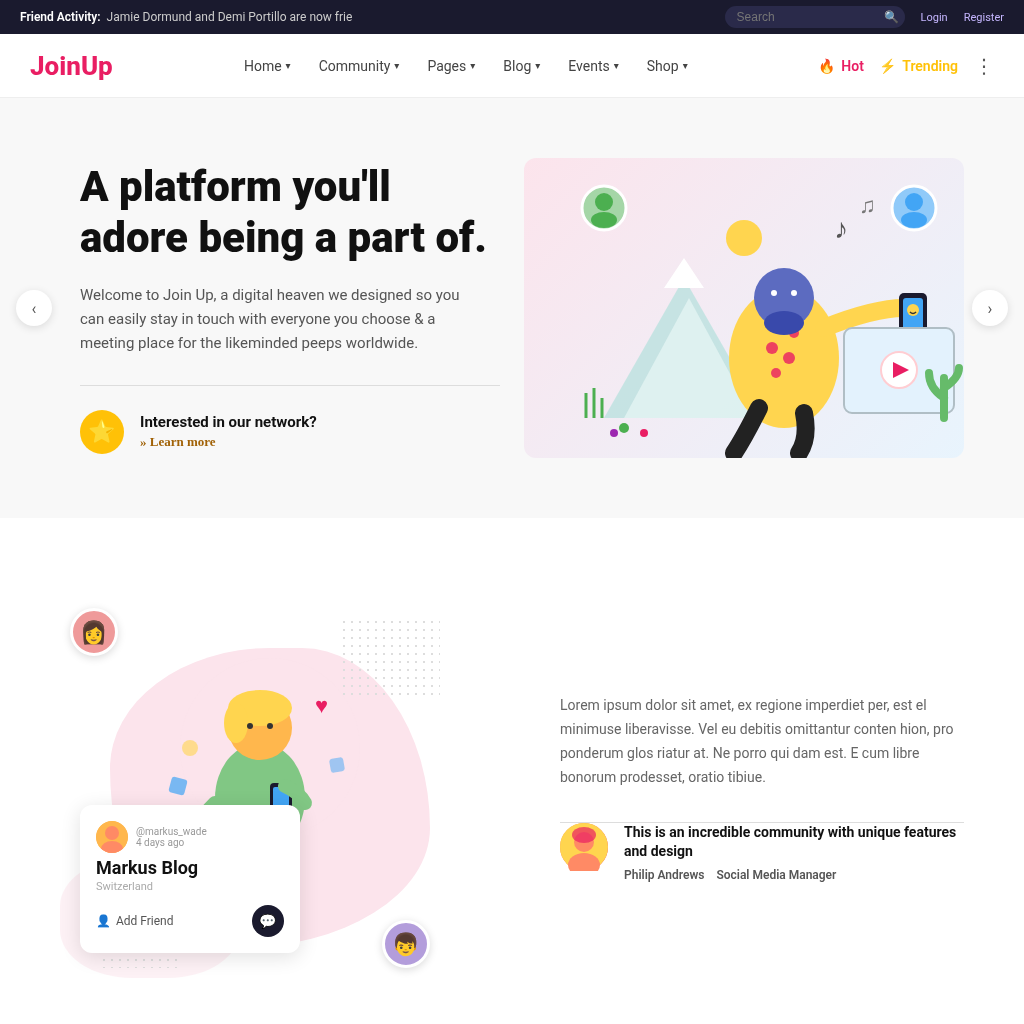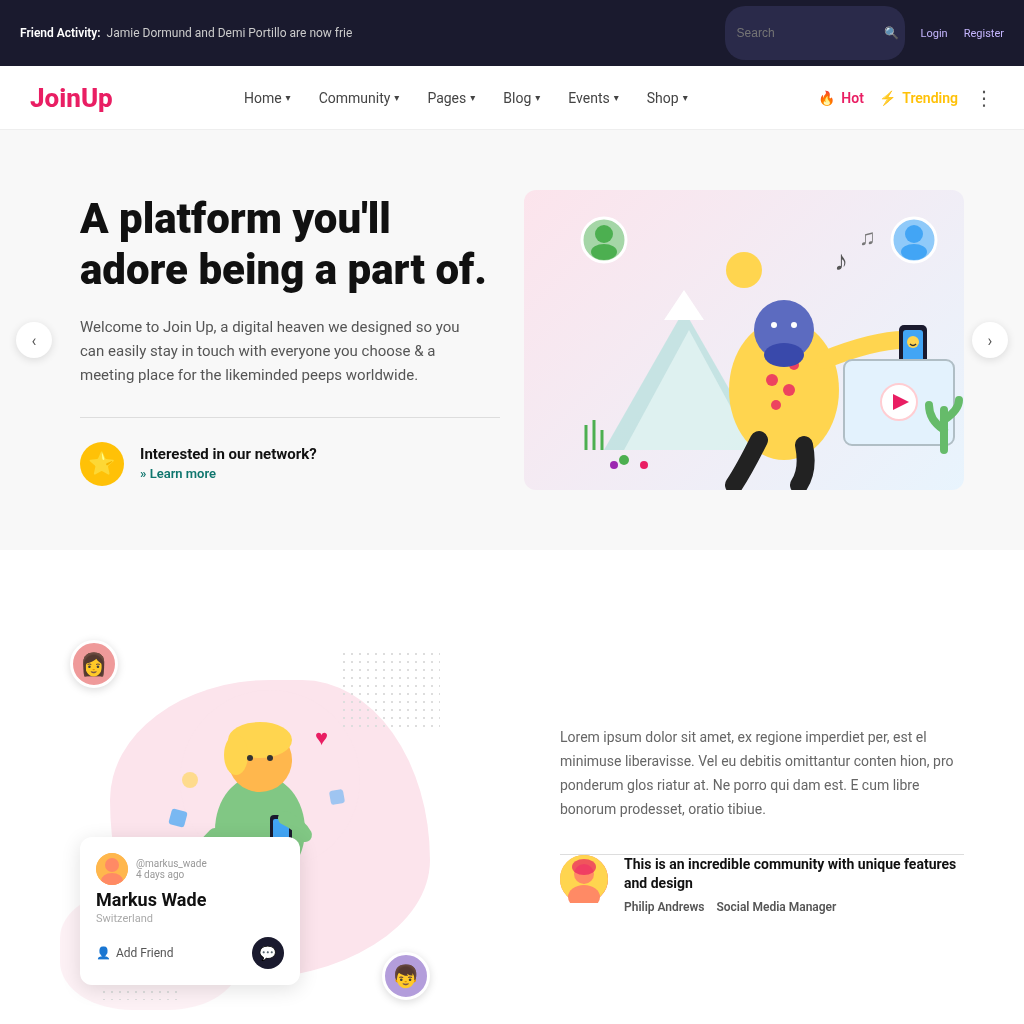--- a/index.html
+++ b/index.html
@@ -15,21 +15,21 @@
       align-items: center;
       justify-content: space-between;
     }
     .top-bar-left { display: flex; align-items: center; gap: 6px; }
     .top-bar-label { color: #fff; font-weight: 600; }
     .top-bar-right { display: flex; align-items: center; gap: 16px; }
     .search-bar {
       background: #2a2a4a;
       border: none;
       border-radius: 20px;
-      padding: 20px 12px;
+      padding: 4px 12px;
       color: #ccc;
       font-size: 12px;
       width: 180px;
       display: flex;
       align-items: center;
       gap: 8px;
     }
     .search-bar input {
       background: transparent;
       border: none;
@@ -115,21 +115,21 @@
       height: 44px;
       background: #ffc107;
       border-radius: 50%;
       display: flex;
       align-items: center;
       justify-content: center;
       font-size: 22px;
       flex-shrink: 0;
     }
     .cta-text .cta-title { font-size: 15px; font-weight: 700; color: #111; }
-    .cta-text .cta-link { color: #0f766e; font-size: 13px; font-weight: 600; text-decoration: none; }
+    .cta-text .cta-link { color: #a16207; font-size: 13px; font-weight: 600; text-decoration: none; font-family: Liberation Serif, serif; }
     .cta-text .cta-link::before { content: '» '; }
 
     
     .hero-arrow {
       position: absolute;
       top: 50%;
       transform: translateY(-50%);
       width: 36px;
       height: 36px;
       background: #fff;
@@ -527,21 +527,21 @@
               <circle cx="16" cy="16" r="16" fill="#ffb74d"></circle>
               <circle cx="16" cy="12" r="7" fill="#ff8a65"></circle>
               <ellipse cx="16" cy="28" rx="11" ry="8" fill="#ff8a65"></ellipse>
             </svg>
           </div>
           <div>
             <div class="profile-meta">@markus_wade</div>
             <div class="profile-meta">4 days ago</div>
           </div>
         </div>
-        <div class="profile-name">Markus Wade</div>
+        <div class="profile-name">Markus Blog</div>
         <div class="profile-location">Switzerland</div>
         <div class="profile-actions">
           <div class="add-friend-btn">
             <span>👤</span>
             <span>Add Friend</span>
           </div>
           <div class="msg-btn">
             <span>💬</span>
           </div>
         </div>

